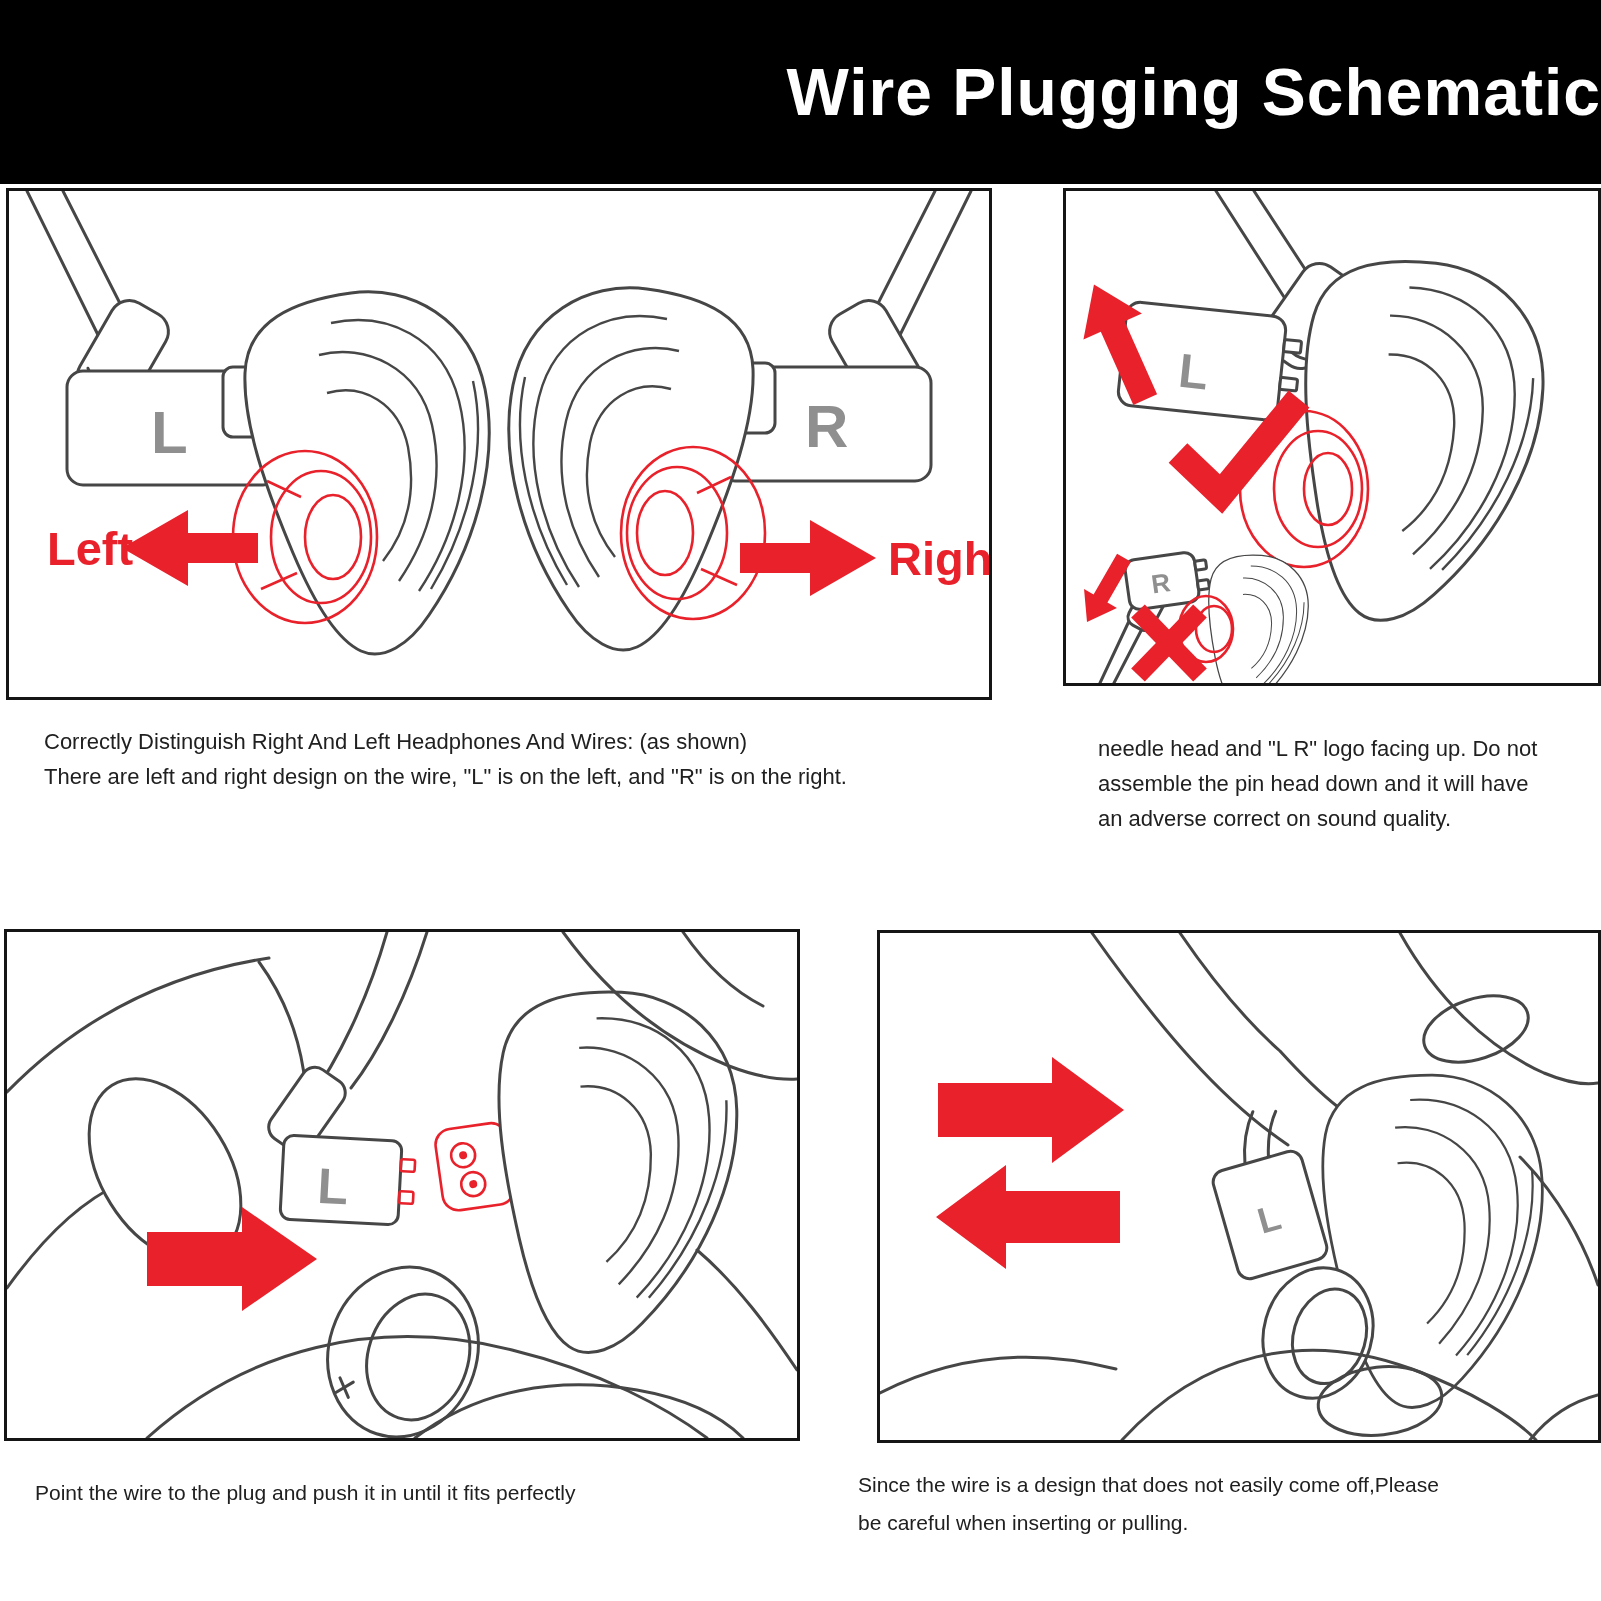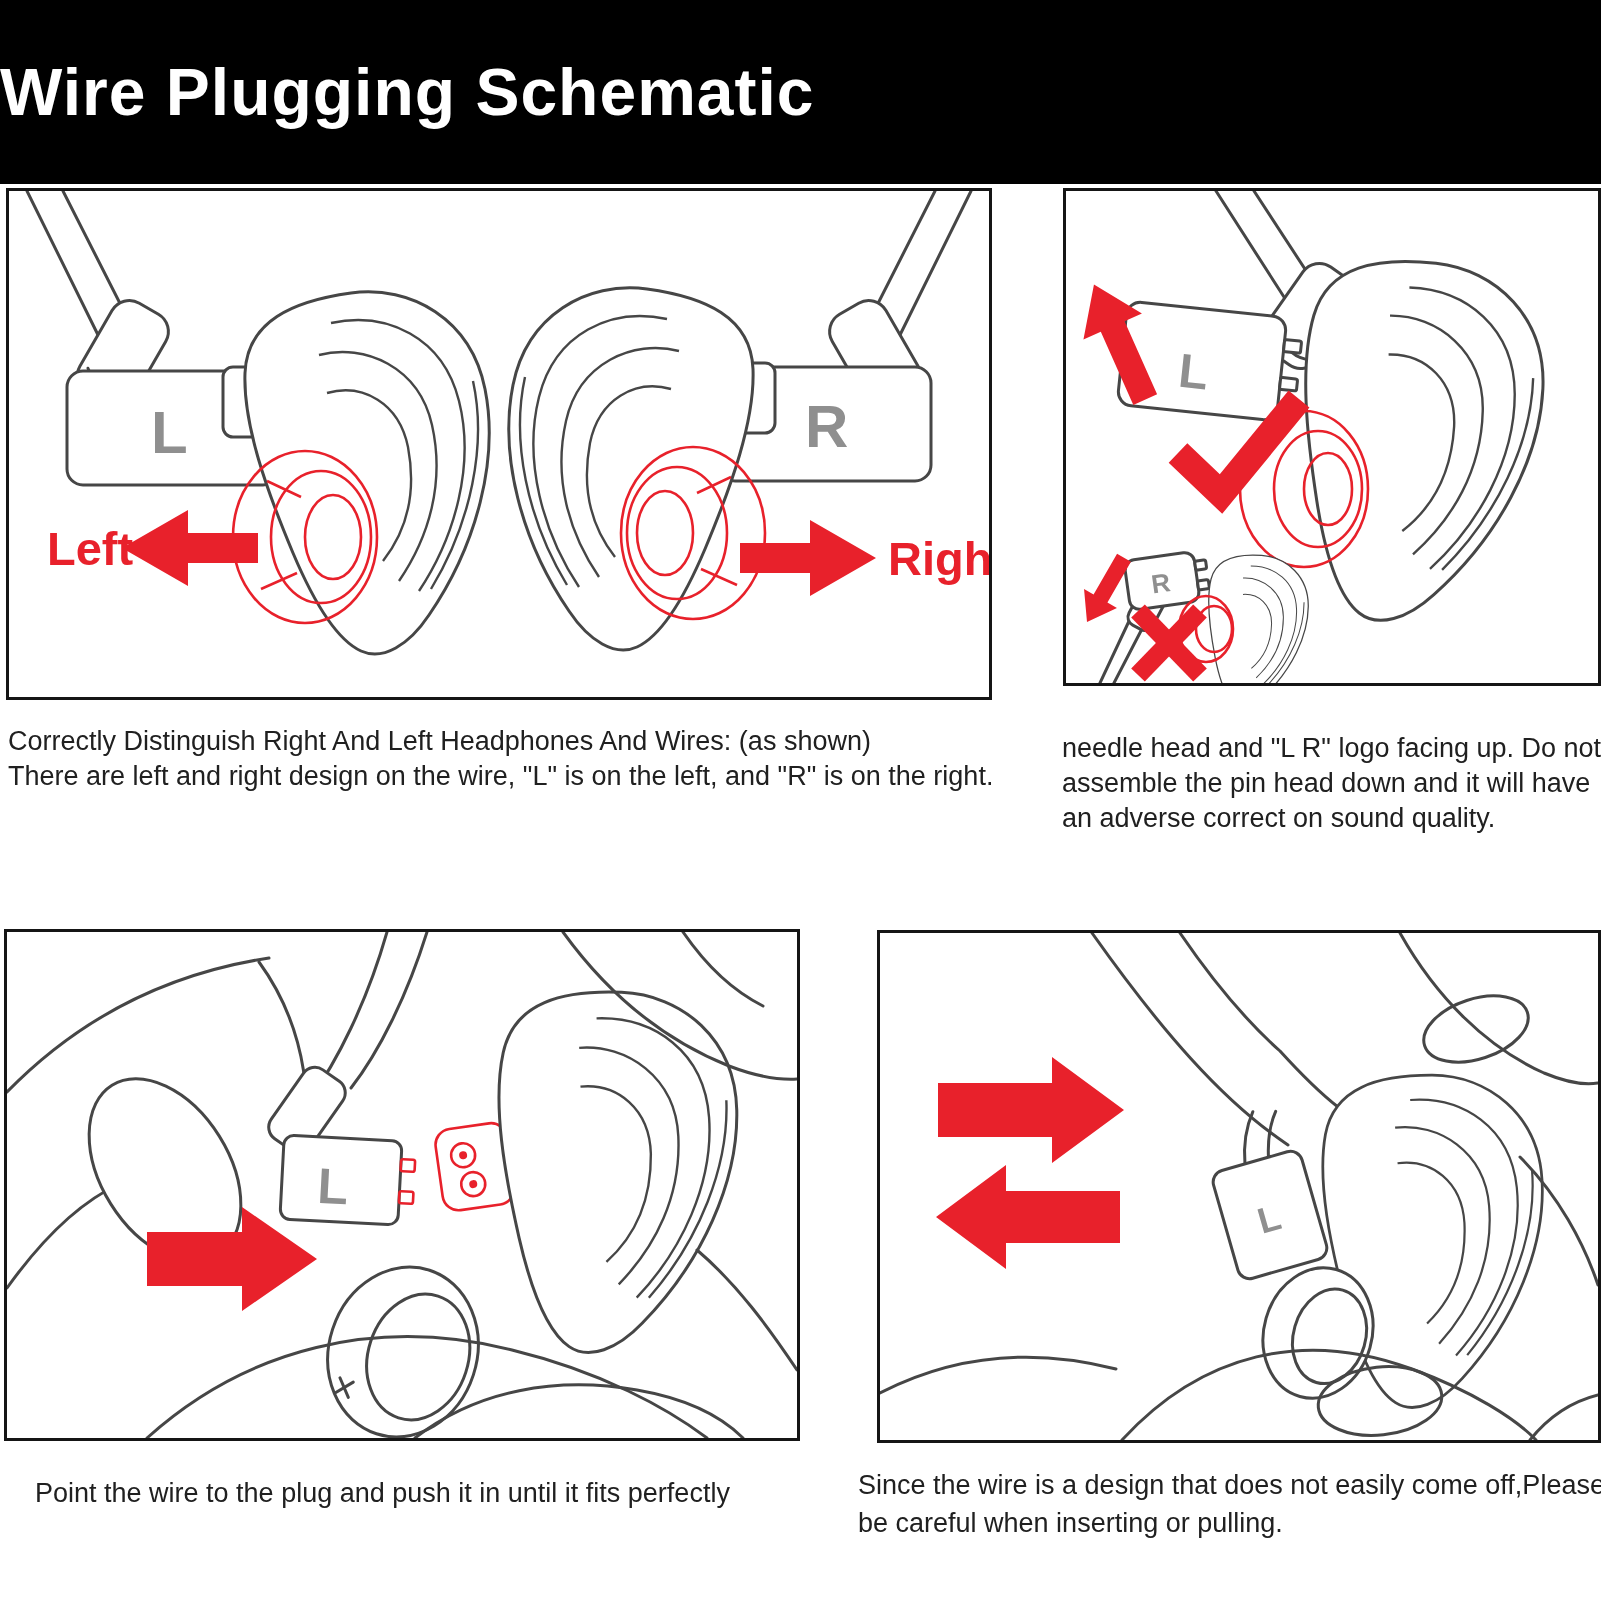--- a/index.html
+++ b/index.html
@@ -1,30 +1,30 @@
 <!DOCTYPE html>
 <html><head>
 <meta charset="utf-8">
 <style>
   html,body{margin:0;padding:0;background:#fff;}
   .page{position:relative;width:1601px;height:1601px;background:#ffffff;overflow:hidden;
         font-family:"Liberation Sans",sans-serif;color:#202020;}
   .banner{position:absolute;left:0;top:0;width:1601px;height:184px;background:#000000;
-          display:flex;align-items:center;justify-content:flex-start;}
+          display:flex;align-items:center;justify-content:flex-end;}
   .banner h1{margin:0;color:#ffffff;font-size:66px;font-weight:600;letter-spacing:1px;}
   .panel{position:absolute;background:#ffffff;border:3px solid #151515;}
   .panel svg{display:block;}
   .panel-a{left:6px;top:188px;width:980px;height:506px;}
   .panel-b{left:1063px;top:188px;width:532px;height:492px;border-right-width:4px;}
   .panel-c{left:4px;top:929px;width:790px;height:506px;}
   .panel-d{left:877px;top:930px;width:718px;height:507px;}
-  .desc{position:absolute;font-size:27px;line-height:35px;white-space:nowrap;color:#202020;}
+  .desc{position:absolute;font-size:22px;line-height:35px;white-space:nowrap;color:#202020;margin-left:36px;}
   .desc-a{left:8px;top:724px;}
   .desc-b{left:1062px;top:731px;}
-  .caption{position:absolute;font-size:27px;line-height:38px;white-space:nowrap;color:#202020;}
+  .caption{position:absolute;font-size:21px;line-height:38px;white-space:nowrap;color:#202020;}
   .caption-c{left:35px;top:1474px;}
   .caption-d{left:858px;top:1466px;}
   
   .ln{fill:none;stroke:#464646;stroke-width:3;stroke-linecap:round;stroke-linejoin:round;}
   .lnw{fill:#ffffff;stroke:#464646;stroke-width:3;stroke-linejoin:round;}
   .red{fill:#e8212b;stroke:none;}
   .redln{fill:none;stroke:#e8212b;stroke-width:2.6;}
   .redthick{fill:none;stroke:#e8212b;stroke-width:27;}
   .redx{fill:none;stroke:#e8212b;stroke-width:19;}
   .glyph{fill:#8f8f8f;font-weight:700;font-family:"Liberation Sans",sans-serif;}

